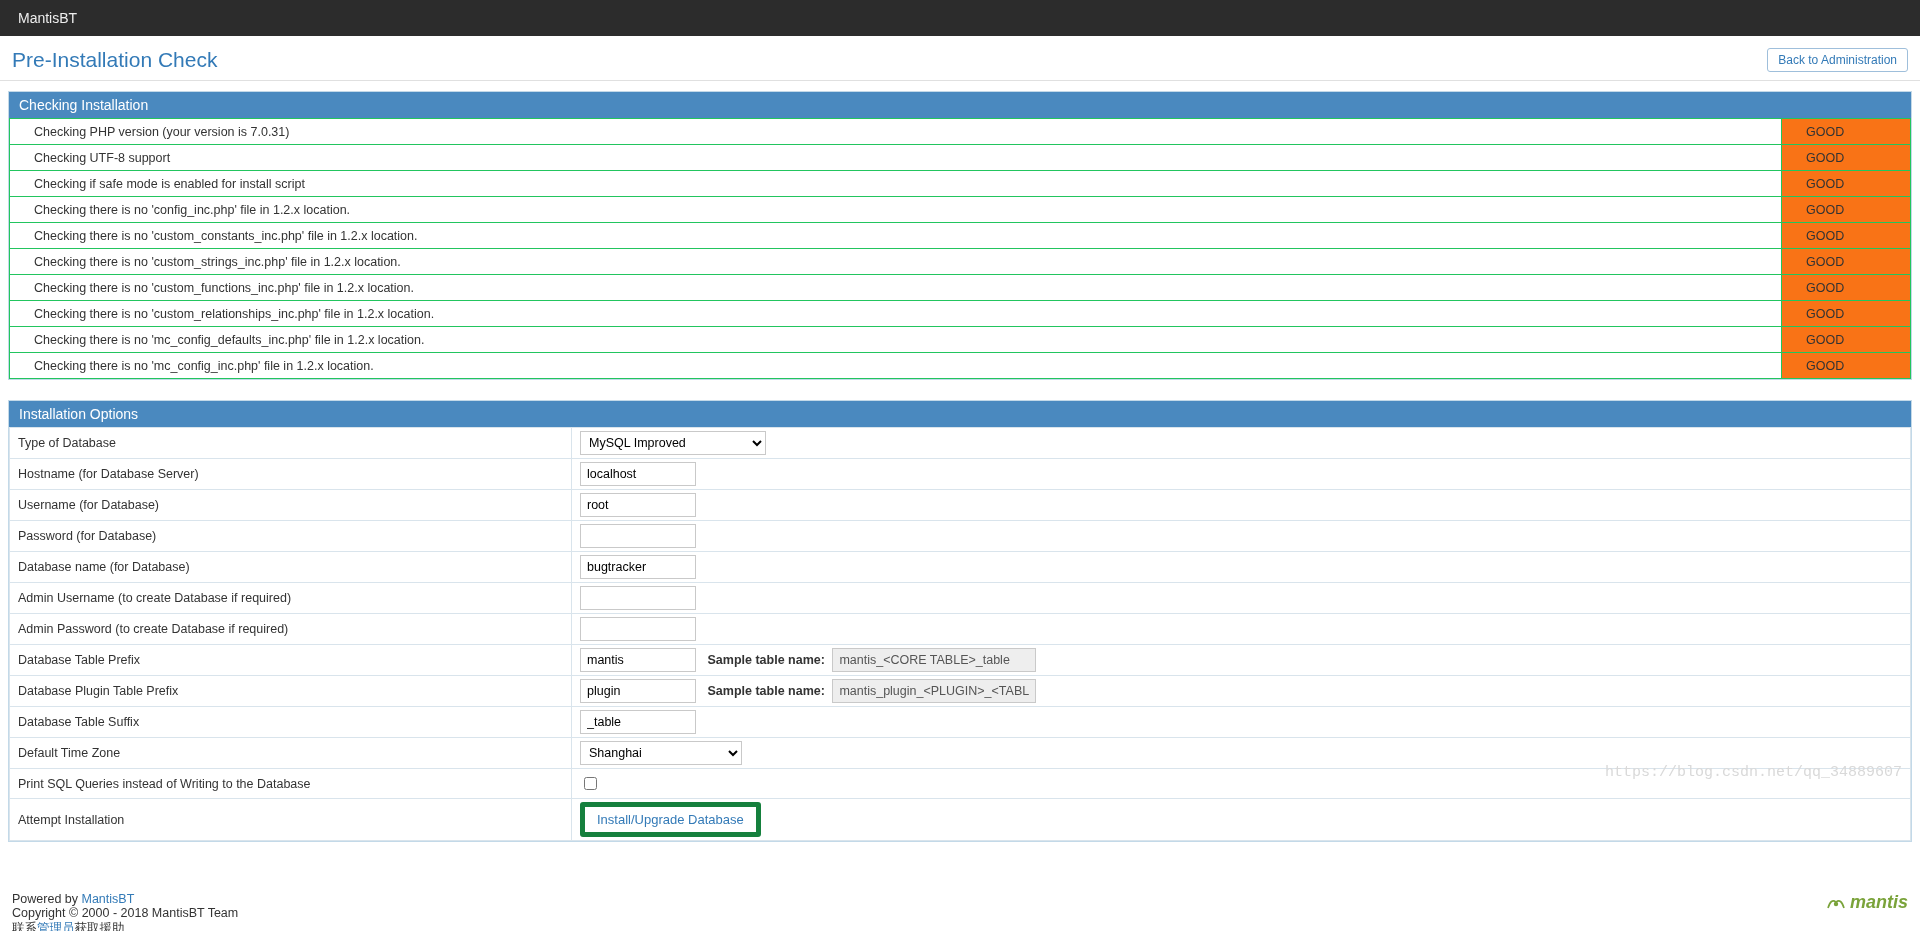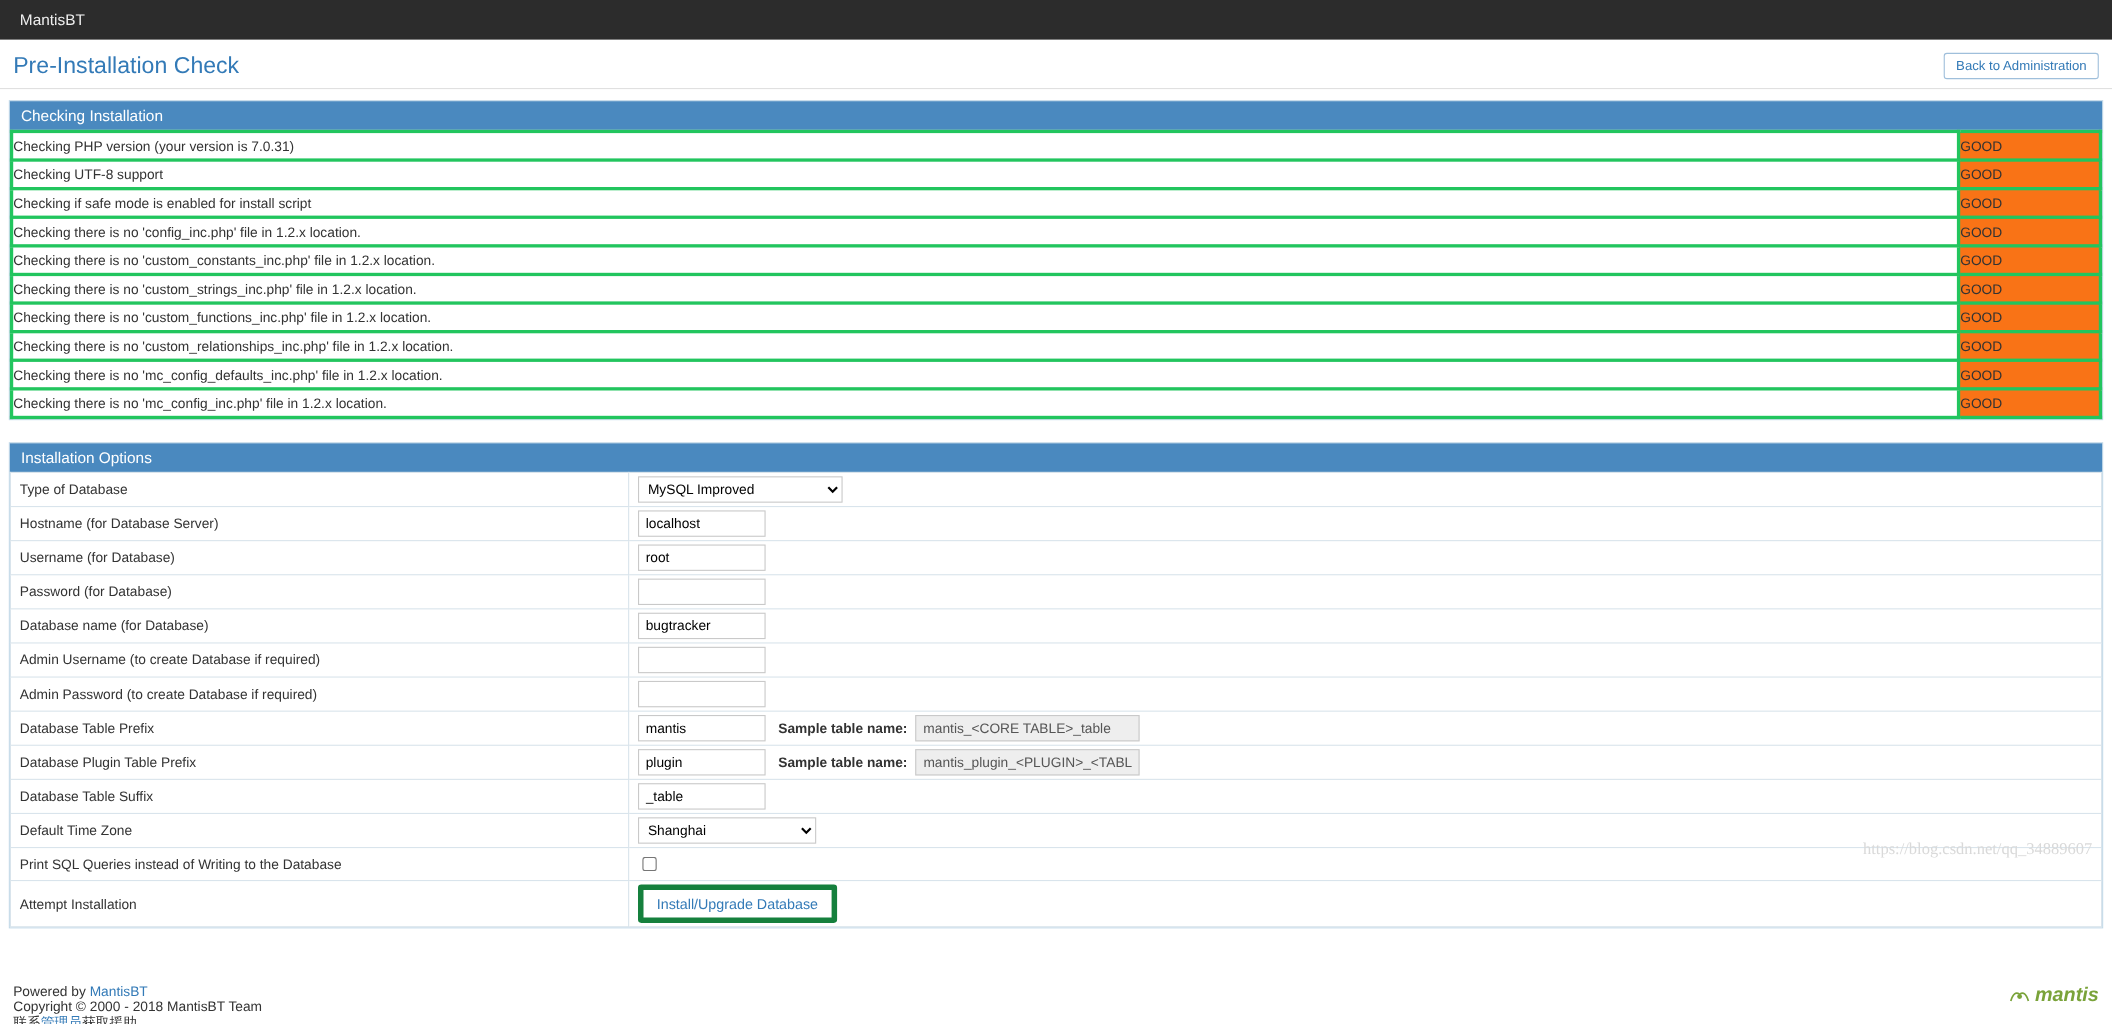--- a/index.html
+++ b/index.html
@@ -7,36 +7,36 @@
   .navbar { background: #2c2c2c; color: #fff; padding: 0 18px; height: 36px; display: flex; align-items: center; }
   .navbar-brand { font-size: 14px; font-weight: 500; color: #eee; }
   .page-header { padding: 12px 12px 8px 12px; border-bottom: 1px solid #e0e0e0; display: flex; justify-content: space-between; align-items: center; }
   .page-title { color: #337ab7; font-size: 21px; font-weight: 400; }
   .btn { display: inline-block; border: 1px solid #ccc; background: #fff; padding: 4px 10px; font-size: 12px; cursor: pointer; border-radius: 3px; }
   .btn-blue { color: #337ab7; border-color: #9fbfdb; }
   .content { padding: 10px 8px 20px 8px; }
   .panel { margin-bottom: 20px; border: 1px solid #c3d9e8; }
   .panel-heading { background: #4a89bf; color: #fff; padding: 5px 10px; font-size: 14px; font-weight: 400; }
   table.check-table, table.options-table { width: 100%; border-collapse: collapse; font-size: 12.5px; }
-  table.check-table td { border: 3px solid #22c55e; padding: 4px 0; height: 26px; color: #333; }
+  table.check-table td { border: 1px solid #22c55e; padding: 4px 24px; height: 26px; color: #333; }
   table.check-table td.status { width: 129px; background: #f97316; color: #333; }
   table.options-table td { border: 1px solid #d9e4ec; padding: 3px 8px; vertical-align: middle; height: 30px; }
   table.options-table td.label-cell { width: 562px; color: #333; }
   table.options-table td.value-cell { }
   input[type="text"], input[type="password"] { border: 1px solid #c9c9c9; padding: 3px 6px; font-size: 12.5px; height: 24px; width: 116px; }
   input.readonly-sample { background: #eee; width: 204px; color: #555; }
   select { border: 1px solid #c9c9c9; padding: 2px 4px; font-size: 12.5px; height: 24px; background: #fff; }
   select.db-type { width: 186px; }
   select.timezone { width: 162px; }
   .sample-label { margin-left: 8px; margin-right: 4px; font-size: 12.5px; font-weight: 600; color: #333; }
   .install-btn { color: #337ab7; border: 5px solid #15803d; background: #fff; padding: 5px 12px; font-size: 13px; cursor: pointer; border-radius: 3px; }
   .footer { padding: 10px 12px 30px 12px; font-size: 12.5px; display: flex; justify-content: space-between; align-items: flex-start; }
   .footer a { color: #337ab7; text-decoration: none; }
   .footer .mantis-logo { color: #7aa33a; font-style: italic; font-weight: bold; font-size: 18px; display:flex; align-items:center; gap:3px; }
-  .watermark { position: fixed; right: 18px; bottom: 150px; color: #d9d9d9; font-family: Liberation Serif, serif; font-size: 15px; pointer-events: none; }
+  .watermark { position: fixed; right: 18px; bottom: 150px; color: #d9d9d9; font-family: Liberation Mono, monospace; font-size: 15px; pointer-events: none; }
   input[type="checkbox"]{ margin: 4px; }
 </style>
 </head>
 <body>
 
 <div class="navbar">
   <span class="navbar-brand">MantisBT</span>
 </div>
 
 <div class="page-header">

